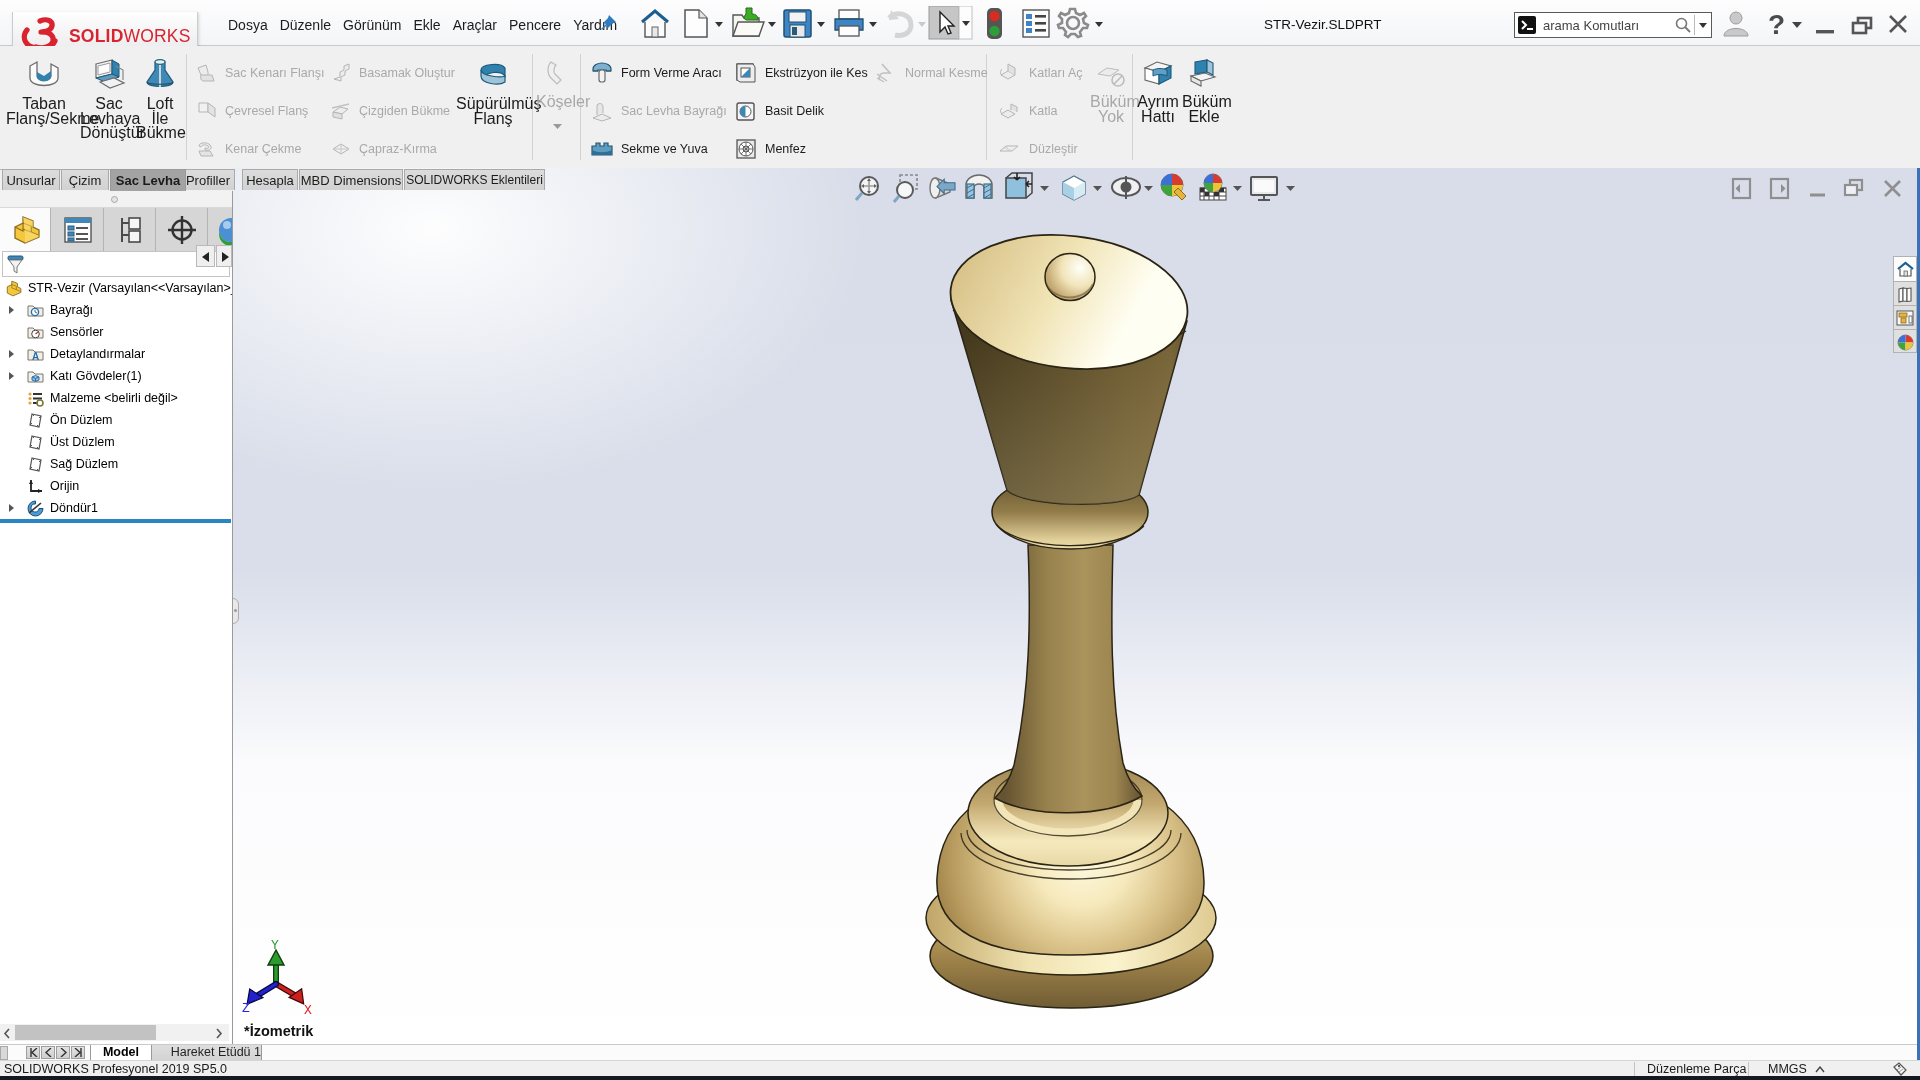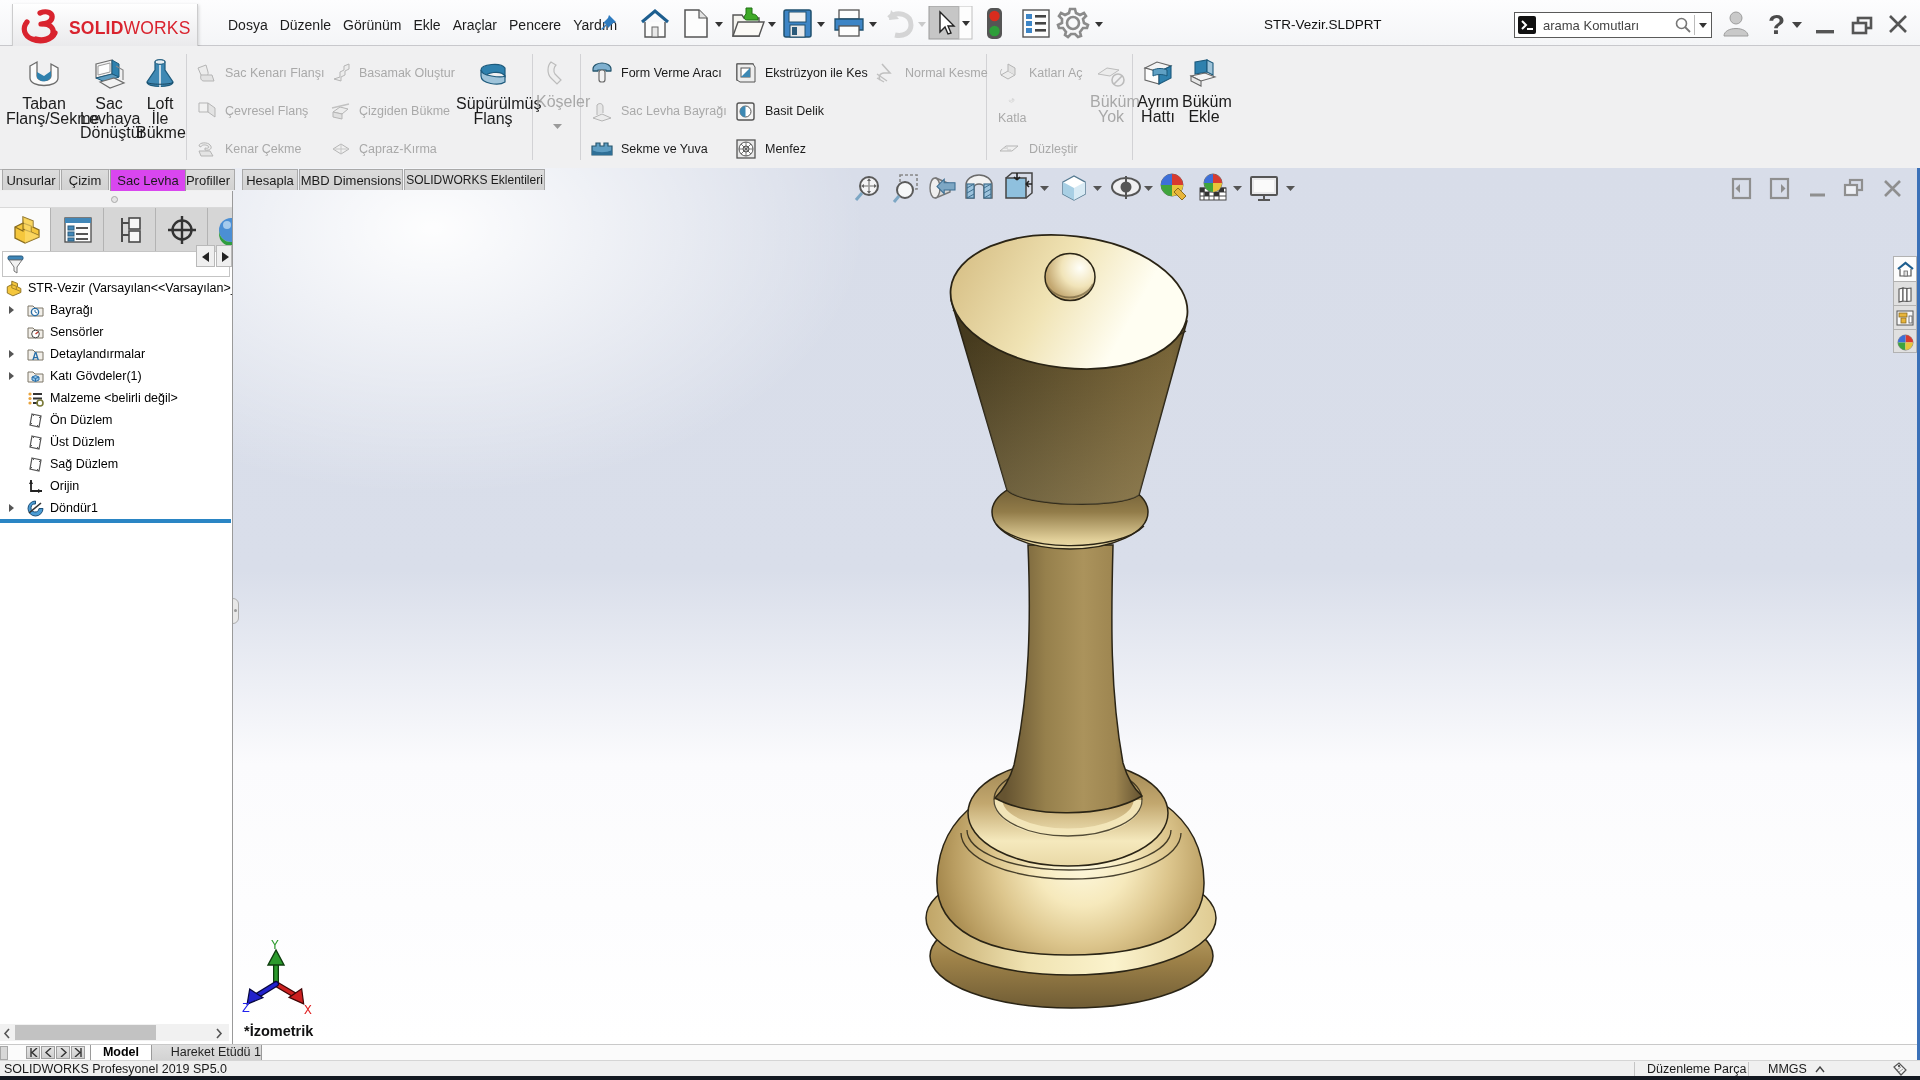--- a/index.html
+++ b/index.html
@@ -7,33 +7,33 @@
   body { font-family:"Liberation Sans", sans-serif; position:relative; background:#f0f0f0; }
   .abs { position:absolute; }
   .ico { display:block; }
   .rbig { text-align:center; }
   .rlab { font-size:16px; line-height:14.5px; color:#1b1b1b; margin-top:5px; }
   .rbig.dis .rlab { color:#a8a8a8; }
   .rrow { display:flex; align-items:center; gap:7px; font-size:12.5px; color:#1b1b1b; height:28px; }
   .rrow.dis { color:#a9a9a9; }
   .rtab { position:absolute; top:0; height:21px; line-height:21px; text-align:center; white-space:nowrap; font-size:13px; overflow:hidden;
           background:linear-gradient(180deg,#dcdcdc,#d2d2d2); border:1px solid #a9a9a9; border-bottom:none; }
-  .rtab.active { background:#d946ef; font-weight:normal; border-color:#9a9a9a; height:22px; z-index:2; }
+  .rtab.active { background:#a3a3a3; font-weight:bold; border-color:#9a9a9a; height:22px; z-index:2; }
   .ptab { top:0; width:52px; height:43px; background:#d6d6d6; border-right:1px solid #b3b3b3; }
   .trow { height:22px; display:flex; align-items:center; }
   .texp { width:0; height:0; border-left:5px solid #555; border-top:4px solid transparent; border-bottom:4px solid transparent; margin-left:9px; margin-right:0; }
   .tico { margin-left:13px; margin-right:6px; flex:none; }
   .navb { width:14px; height:13px; background:linear-gradient(180deg,#e3e3e3,#cfcfcf); border:1px solid #9f9f9f; display:flex; align-items:center; justify-content:center; }
 </style>
 </head>
 <body>
 
 <div class="abs" id="titlebar" style="left:0;top:0;width:1920px;height:46px;background:linear-gradient(180deg,#fdfdfe,#f4f5f7);border-bottom:1px solid #c8c8cc;"></div>
 
-<div class="abs" style="left:12px;top:4px;width:186px;height:45px;background:linear-gradient(180deg,#ffffff,#e9e9eb);border:1px solid #cccccd;border-top:none;box-shadow:1px 1px 3px rgba(0,0,0,0.15);">
+<div class="abs" style="left:12px;top:12px;width:186px;height:45px;background:linear-gradient(180deg,#ffffff,#e9e9eb);border:1px solid #cccccd;border-top:none;box-shadow:1px 1px 3px rgba(0,0,0,0.15);">
   <svg class="abs" style="left:6px;top:4px;" width="52" height="38" viewBox="0 0 52 38">
     <g fill="none" stroke="#d9232e" stroke-width="5.2" stroke-linecap="round">
       <path d="M21 5 C28 2 34 5 33 10 C32 14 27 16 22 16"></path>
       <path d="M24 16 C31 16 35 20 34 25 C32 31 24 33 17 31"></path>
       <path d="M8 14 C3 20 5 28 13 31 C22 35 33 32 36 25"></path>
     </g>
   </svg>
   <div class="abs" style="left:56px;top:14px;font-size:17.5px;letter-spacing:0.2px;color:#d9232e;"><b>SOLID</b><span style="font-weight:400">WORKS</span></div>
 </div>
 
@@ -325,21 +325,21 @@
     </div>
 
   <div class="abs rrow dis" style="left:998px;top:13px;">
       <svg class="ico" width="24" height="24" viewBox="0 0 24 24">
         <path d="M3 14 L10 10 L17 14 L10 18 Z" fill="#ececec" stroke="#b5b5b5"></path>
         <path d="M10 10 L10 3 L17 7 L17 14" fill="#e2e2e2" stroke="#b5b5b5"></path>
         <path d="M4 8 C2 10 2 13 4 15" fill="none" stroke="#b5b5b5"></path>
       </svg>
       <span>Katları Aç</span>
     </div>
-  <div class="abs rrow dis" style="left:998px;top:51px;flex-direction:column;">
+  <div class="abs rrow dis" style="left:998px;top:51px;">
       <svg class="ico" width="24" height="24" viewBox="0 0 24 24">
         <path d="M3 15 L10 11 L17 15 L10 19 Z" fill="#ececec" stroke="#b5b5b5"></path>
         <path d="M13 11 L13 5 L19 8 L19 13" fill="#e2e2e2" stroke="#b5b5b5"></path>
         <path d="M4 9 C2 11 2 13 4 15" fill="none" stroke="#b5b5b5"></path>
       </svg>
       <span>Katla</span>
     </div>
   <div class="abs rrow dis" style="left:998px;top:89px;">
       <svg class="ico" width="24" height="24" viewBox="0 0 24 24">
         <path d="M2 14 L8 9 L20 9 L14 14 Z" fill="#efefef" stroke="#b5b5b5"></path>

